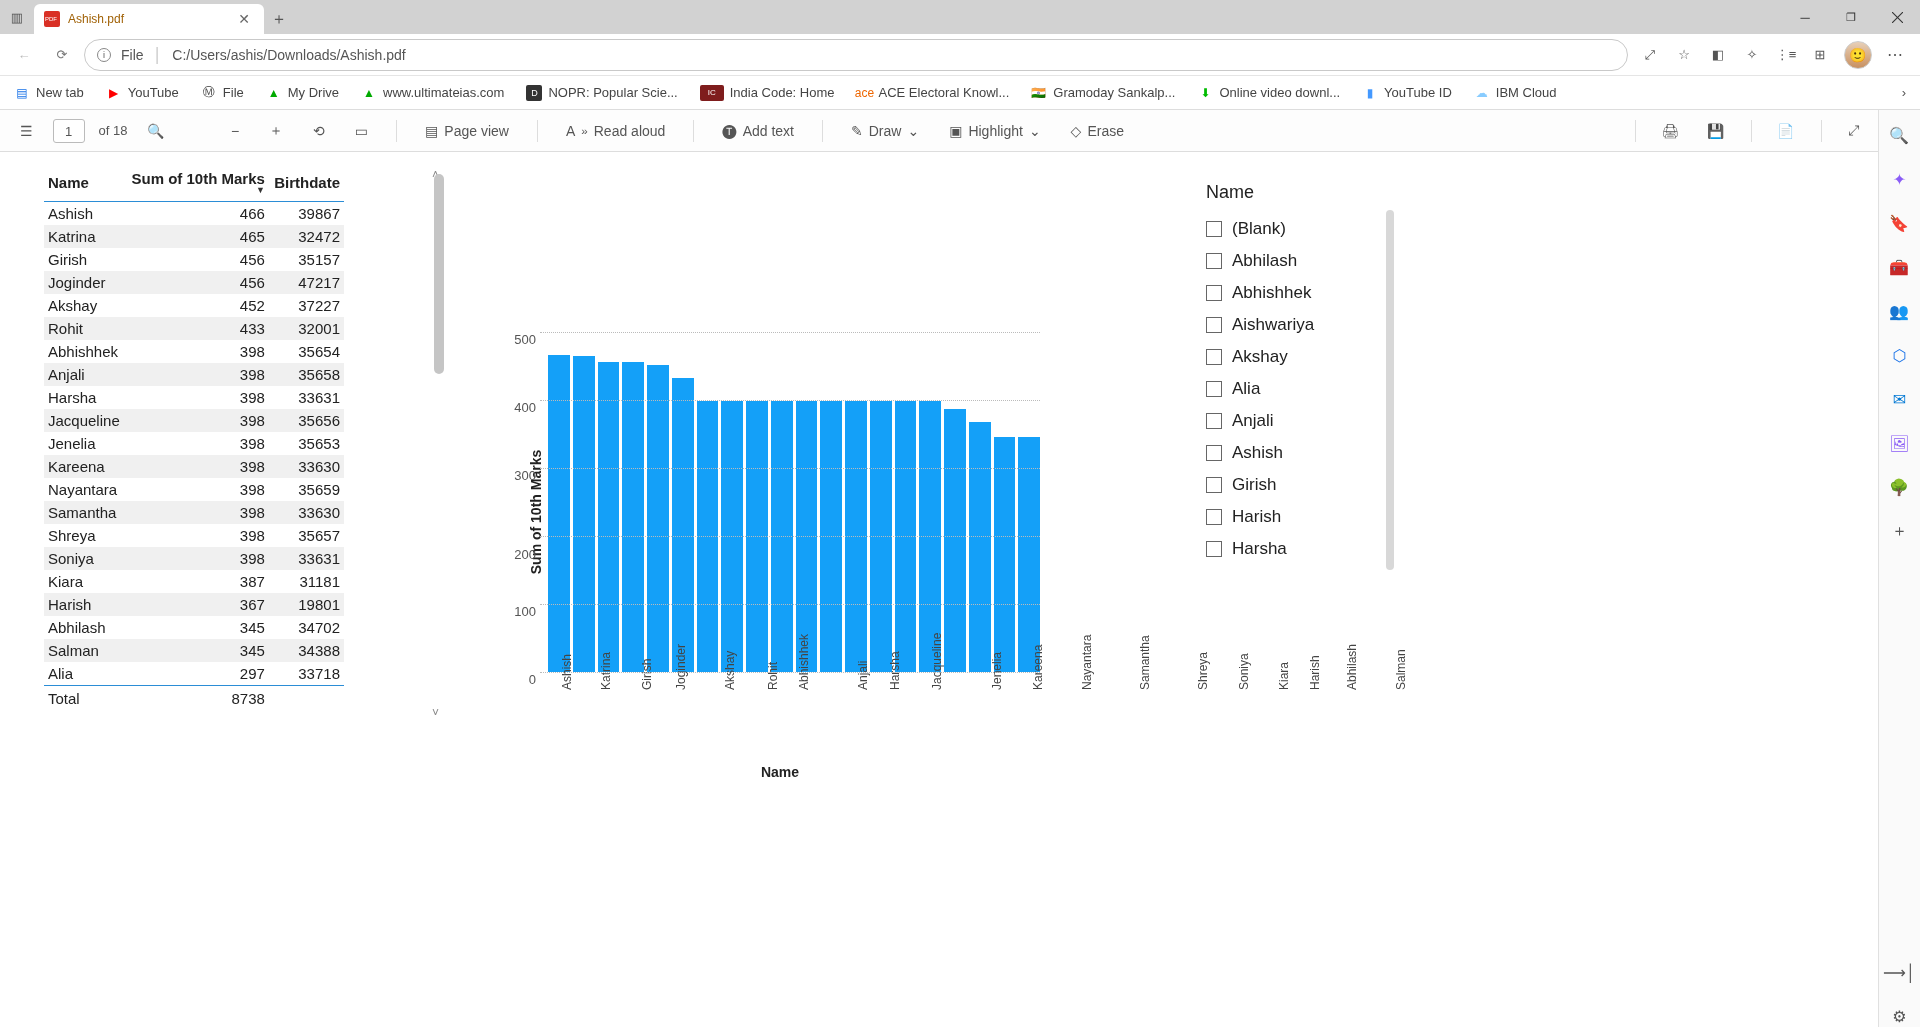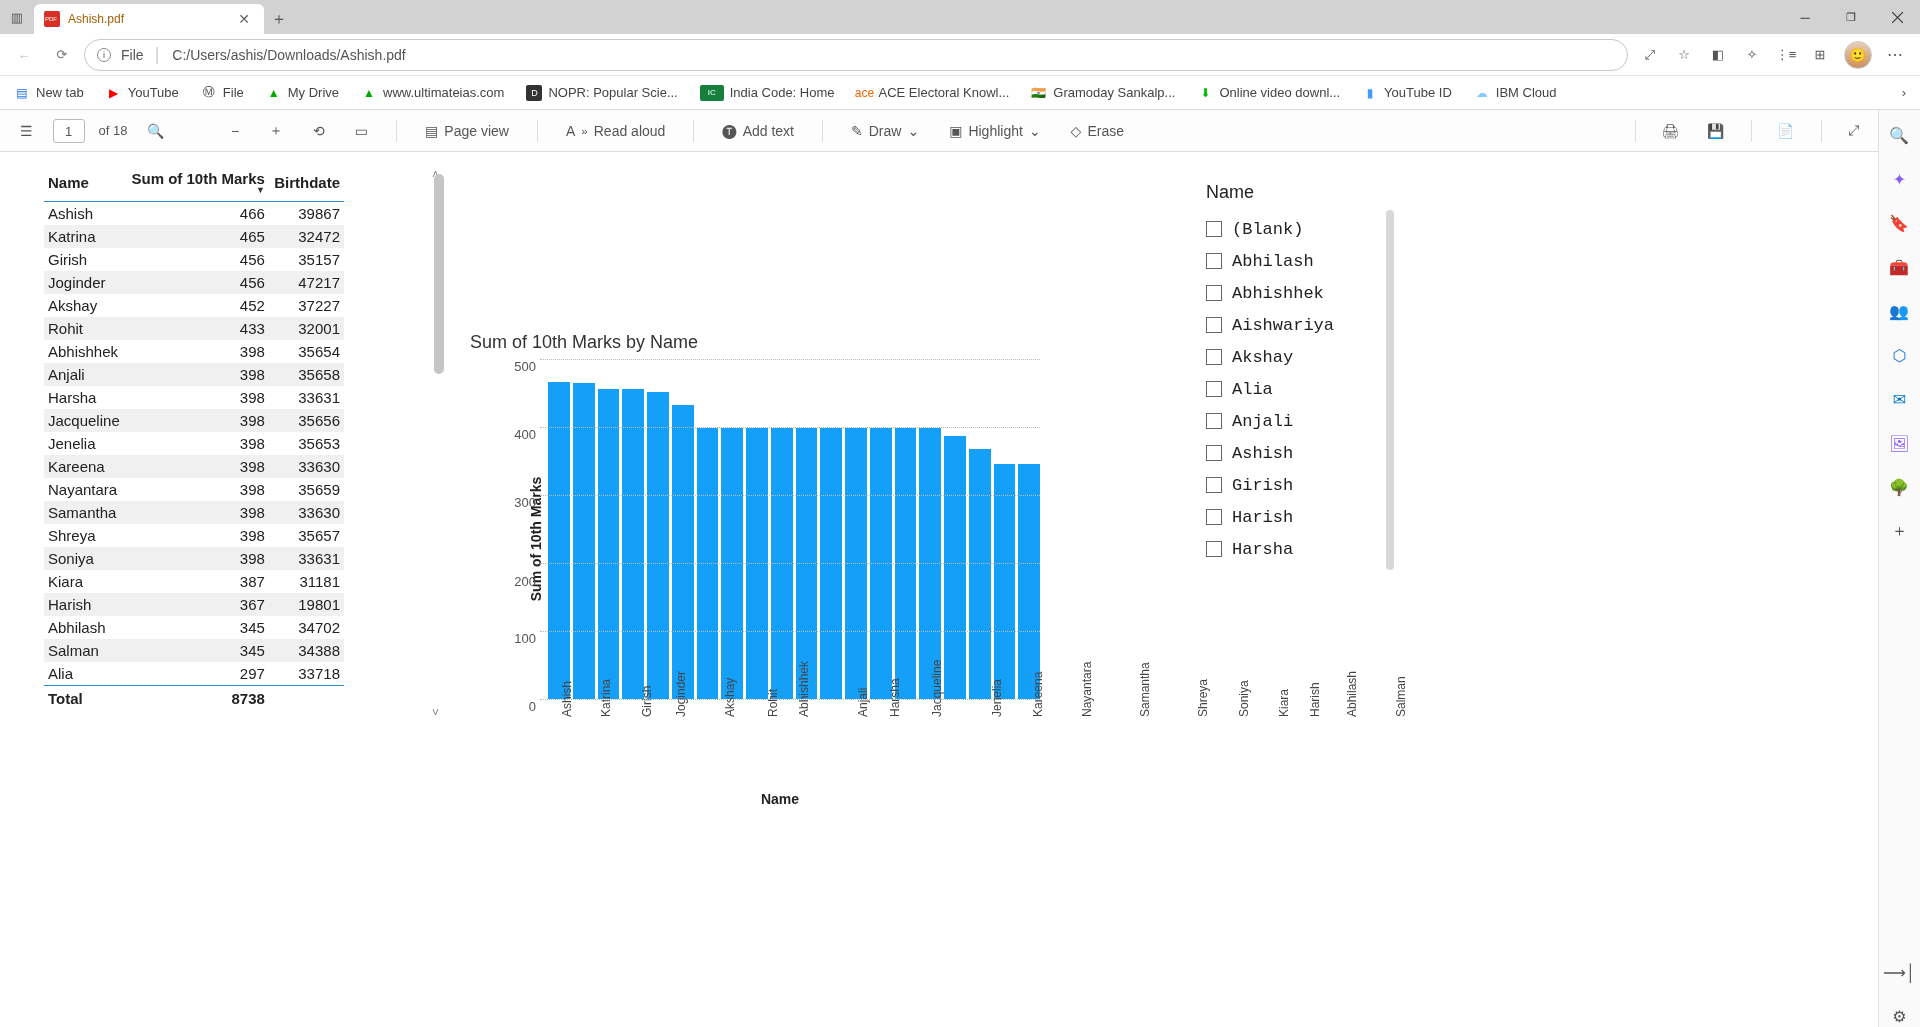--- a/index.html
+++ b/index.html
@@ -55,39 +55,39 @@
 .pagescroll { position:absolute; right:6px; top:22px; width:14px; height:540px; }
 .pagescroll .thumb { position:absolute; top:0; width:10px; height:200px; background:#c5c5c5; border-radius:5px; }
 .pagescroll .arrow { position:absolute; left:-2px; color:#888; font-size:12px;}
 .tbl-wrap { position:absolute; left:44px; top:14px; width:300px; font-size:15px; }
 .tbl-wrap table { border-collapse: collapse; width:100%; }
 .tbl-wrap th { text-align:left; font-weight:600; padding:4px 4px 6px 4px; border-bottom: 1px solid #2b8dd6; font-size:15px; color:#222;}
 .tbl-wrap th.r, .tbl-wrap td.r { text-align:right; }
 .tbl-wrap tr.even td { background:#f0f0f0; }
 .tbl-wrap td { padding:3px 4px; font-size:15px; }
 .tbl-wrap .sort::after { content:"▼"; font-size:9px; display:block; margin-top:-2px; margin-left:18px; color:#333;}
-.tbl-wrap tr.total td { border-top:1px solid #2b8dd6; font-weight:700; padding-top:4px;}
+.tbl-wrap tr.total td { border-top:1px solid #2b8dd6; font-weight:400; padding-top:4px;}
 
 
 .chart { position:absolute; left:470px; top:180px; width:560px; height:480px; }
 .chart-title { font-size:18px; color:#333; font-weight:500; margin-bottom:6px; }
 .plot { position:relative; width:540px; height:360px; margin-left:40px; }
 .ylab { position:absolute; left:-36px; top:50%; transform: translateY(-50%) rotate(-90deg); font-size:14px; font-weight:600; transform-origin:center; white-space:nowrap;}
 .xlab { position:absolute; left:50%; bottom:-88px; transform:translateX(-50%); font-size:14px; font-weight:600;}
 .grid { position:absolute; left:30px; right:10px; border-top:1px dotted #bbb; }
 .ytick { position:absolute; left:4px; transform:translateY(50%); font-size:13px; color:#555; text-align:right; width:22px;}
 .bars { position:absolute; left:38px; right:10px; bottom:20px; top:0; display:flex; align-items:flex-end; gap:3px; }
 .bars .bar { flex:1; background:#14a0f8; }
 .xticks { position:absolute; left:38px; right:10px; top:342px; display:flex; gap:3px; }
 .xticks span { flex:1; font-size:12px; transform: rotate(-90deg) translateX(-12px); transform-origin: top left; white-space:nowrap; color:#444; text-align:left; position:relative; left:12px; top:4px;}
 
 
 .slicer { position:absolute; left:1206px; top:30px; width:180px; }
 .slicer-title { font-size:18px; font-weight:500; margin-bottom:10px; color:#222;}
-.slicer-row { display:flex; align-items:center; gap:10px; height:32px; font-size:17px; color:#222;font-family:Liberation Mono, monospace;}
+.slicer-row { display:flex; align-items:center; gap:10px; height:32px; font-size:17px; color:#222;}
 .cb { width:16px; height:16px; border:1.5px solid #666; background:#fff; }
 .slicer-scroll { position:absolute; right:-8px; top:28px; width:8px; height:360px; background:#d8d8d8; border-radius:4px;}
 </style>
 </head>
 <body>
 
 <div class="titlebar">
   <div class="tab-btn-sq">▥</div>
   <div class="tab">
     <span class="pdf-icon"></span>
@@ -147,21 +147,21 @@
     </div>
   <div class="bm">
       <span class="bic" style="color:#0a0">▲</span>
       <span>www.ultimateias.com</span>
     </div>
   <div class="bm">
       <span class="bic" style="background:#333;color:#fff;font-size:9px;border-radius:2px;padding:1px 2px">D</span>
       <span>NOPR: Popular Scie...</span>
     </div>
   <div class="bm">
-      <span class="bic" style="background:#15803d;color:#fff;font-size:8px;border-radius:2px;padding:1px 12px">IC</span>
+      <span class="bic" style="background:#7f1d1d;color:#fff;font-size:8px;border-radius:2px;padding:1px 12px">IC</span>
       <span>India Code: Home</span>
     </div>
   <div class="bm">
       <span class="bic" style="color:#e60;font-size:12px">ace</span>
       <span>ACE Electoral Knowl...</span>
     </div>
   <div class="bm">
       <span class="bic">🇮🇳</span>
       <span>Gramoday Sankalp...</span>
     </div>
@@ -357,21 +357,20 @@
       </table>
   </div>
 
   <div class="pagescroll" style="left:434px; right:auto;">
     <span class="arrow" style="top:-6px">˄</span>
     <div class="thumb"></div>
     <span class="arrow" style="bottom:-6px">˅</span>
   </div>
 
   <div class="chart">
-    <div class="chart-title">Sum of 10th Marks by Name</div>
     <div class="plot" id="plot">
       <span class="ylab">Sum of 10th Marks</span>
       <span class="xlab">Name</span>
       <div class="bars" id="bars">
           <div class="bar" style="height: 316.88px;"></div>
           <div class="bar" style="height: 316.2px;"></div>
           <div class="bar" style="height: 310.08px;"></div>
           <div class="bar" style="height: 310.08px;"></div>
           <div class="bar" style="height: 307.36px;"></div>
           <div class="bar" style="height: 294.44px;"></div>

